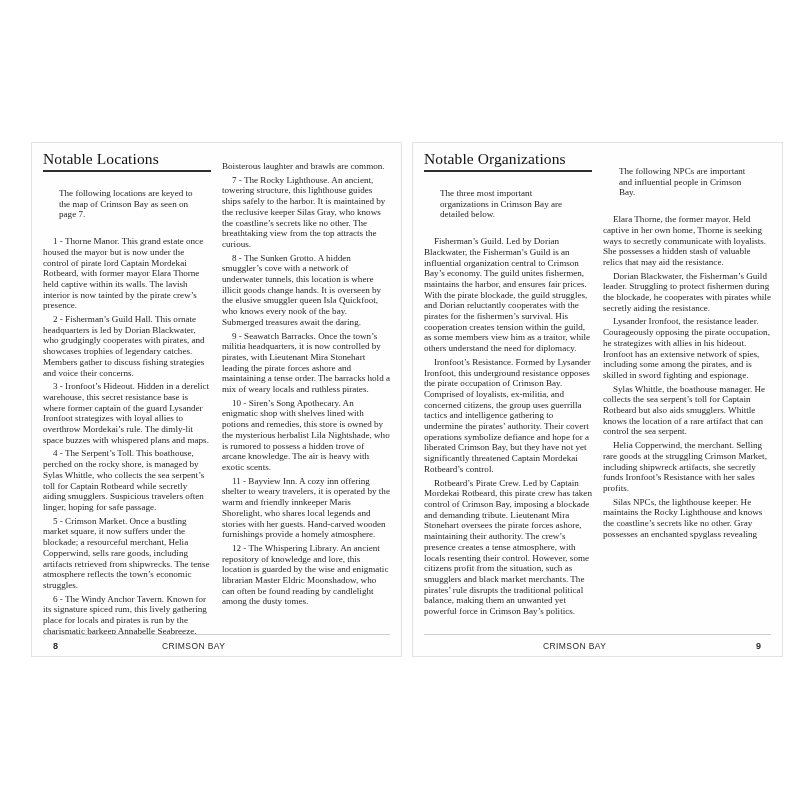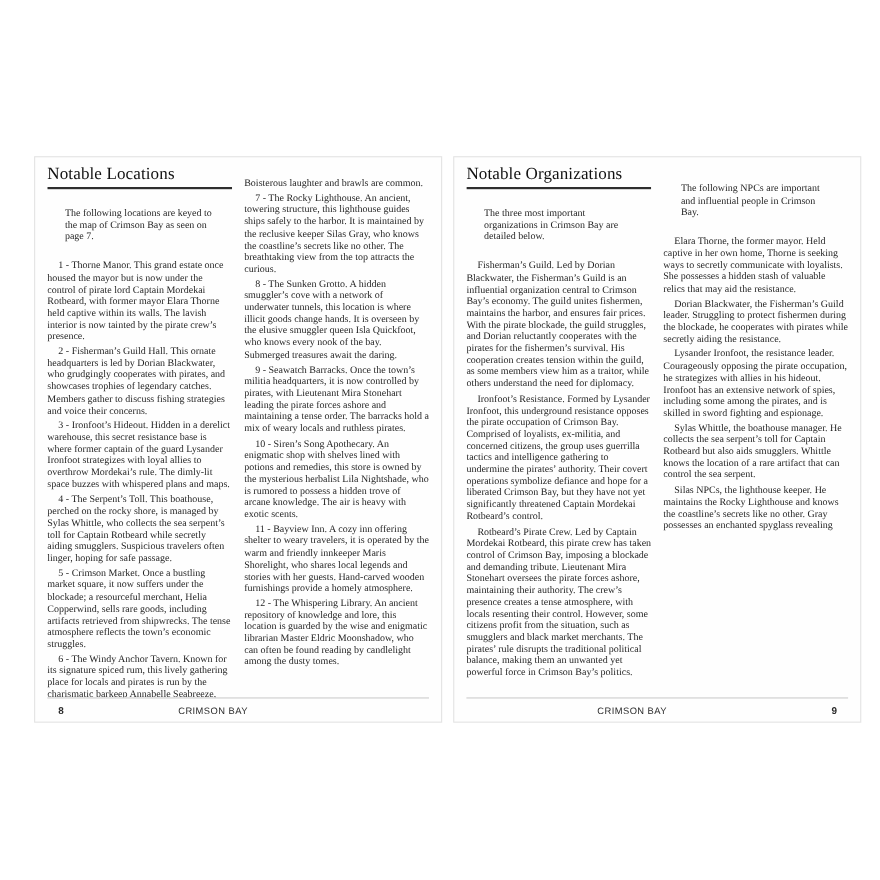--- a/index.html
+++ b/index.html
@@ -115,20 +115,21 @@
             <p class="entry"><b>Rotbeard’s Pirate Crew.</b> <span>Led by Captain Mordekai Rotbeard, this pirate crew has taken control of Crimson Bay, imposing a blockade and demanding tribute. Lieutenant Mira Stonehart oversees the pirate forces ashore, maintaining their authority. The crew’s presence creates a tense atmosphere, with locals resenting their control. However, some citizens profit from the situation, such as smugglers and black market merchants. The pirates’ rule disrupts the traditional political balance, making them an unwanted yet powerful force in Crimson Bay’s politics.</span></p>
           </div>
       </div>
       <div class="col">
         <p class="intro">The following NPCs are important and influential people in Crimson Bay.</p>
         <div>
             <p class="entry"><b>Elara Thorne, the former mayor.</b> <span>Held captive in her own home, Thorne is seeking ways to secretly communicate with loyalists. She possesses a hidden stash of valuable relics that may aid the resistance.</span></p>
             <p class="entry"><b>Dorian Blackwater, the Fisherman’s Guild leader.</b> <span>Struggling to protect fishermen during the blockade, he cooperates with pirates while secretly aiding the resistance.</span></p>
             <p class="entry"><b>Lysander Ironfoot, the resistance leader.</b> <span>Courageously opposing the pirate occupation, he strategizes with allies in his hideout. Ironfoot has an extensive network of spies, including some among the pirates, and is skilled in sword fighting and espionage.</span></p>
             <p class="entry"><b>Sylas Whittle, the boathouse manager.</b> <span>He collects the sea serpent’s toll for Captain Rotbeard but also aids smugglers. Whittle knows the location of a rare artifact that can control the sea serpent.</span></p>
+            <p class="entry"><b>Helia Copperwind, the merchant.</b> <span>Selling rare goods at the struggling Crimson Market, including shipwreck artifacts, she secretly funds Ironfoot’s Resistance with her sales profits.</span></p>
             <p class="entry"><b>Silas NPCs, the lighthouse keeper.</b> <span>He maintains the Rocky Lighthouse and knows the coastline’s secrets like no other. Gray possesses an enchanted spyglass revealing</span></p>
           </div>
       </div>
     </div>
     <div class="footer">
       <div class="slot"></div>
       <div class="slot center">CRIMSON BAY</div>
       <div class="slot right page-number">9</div>
     </div>
   </div>

